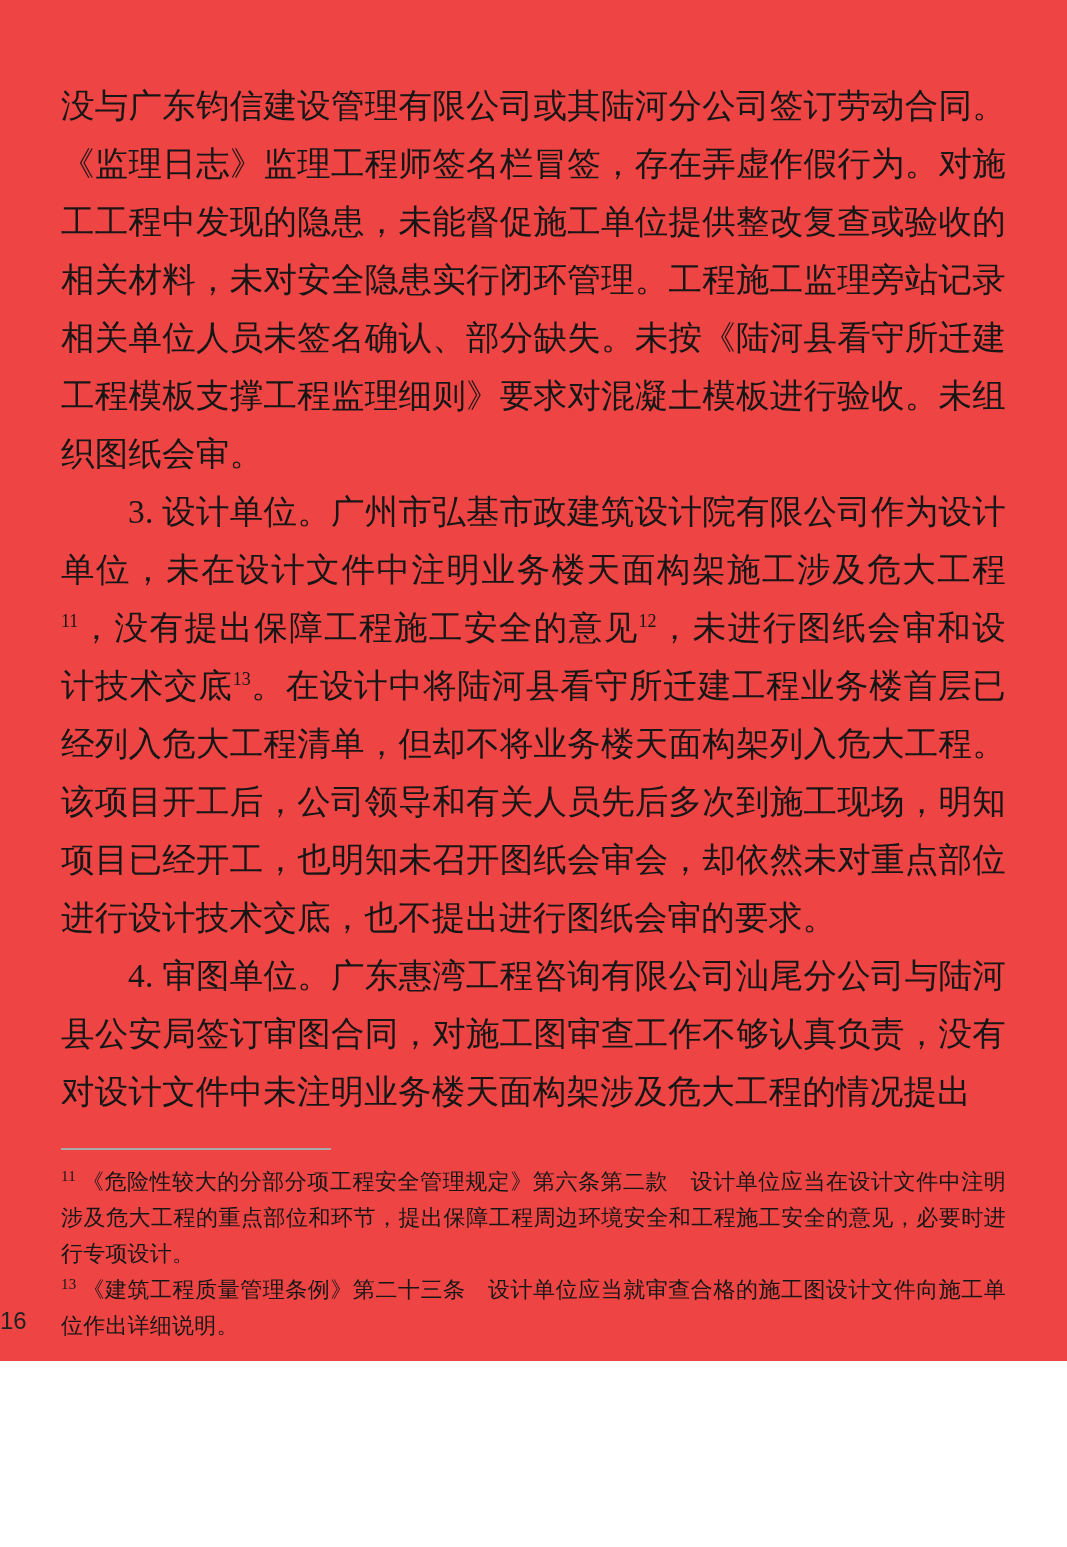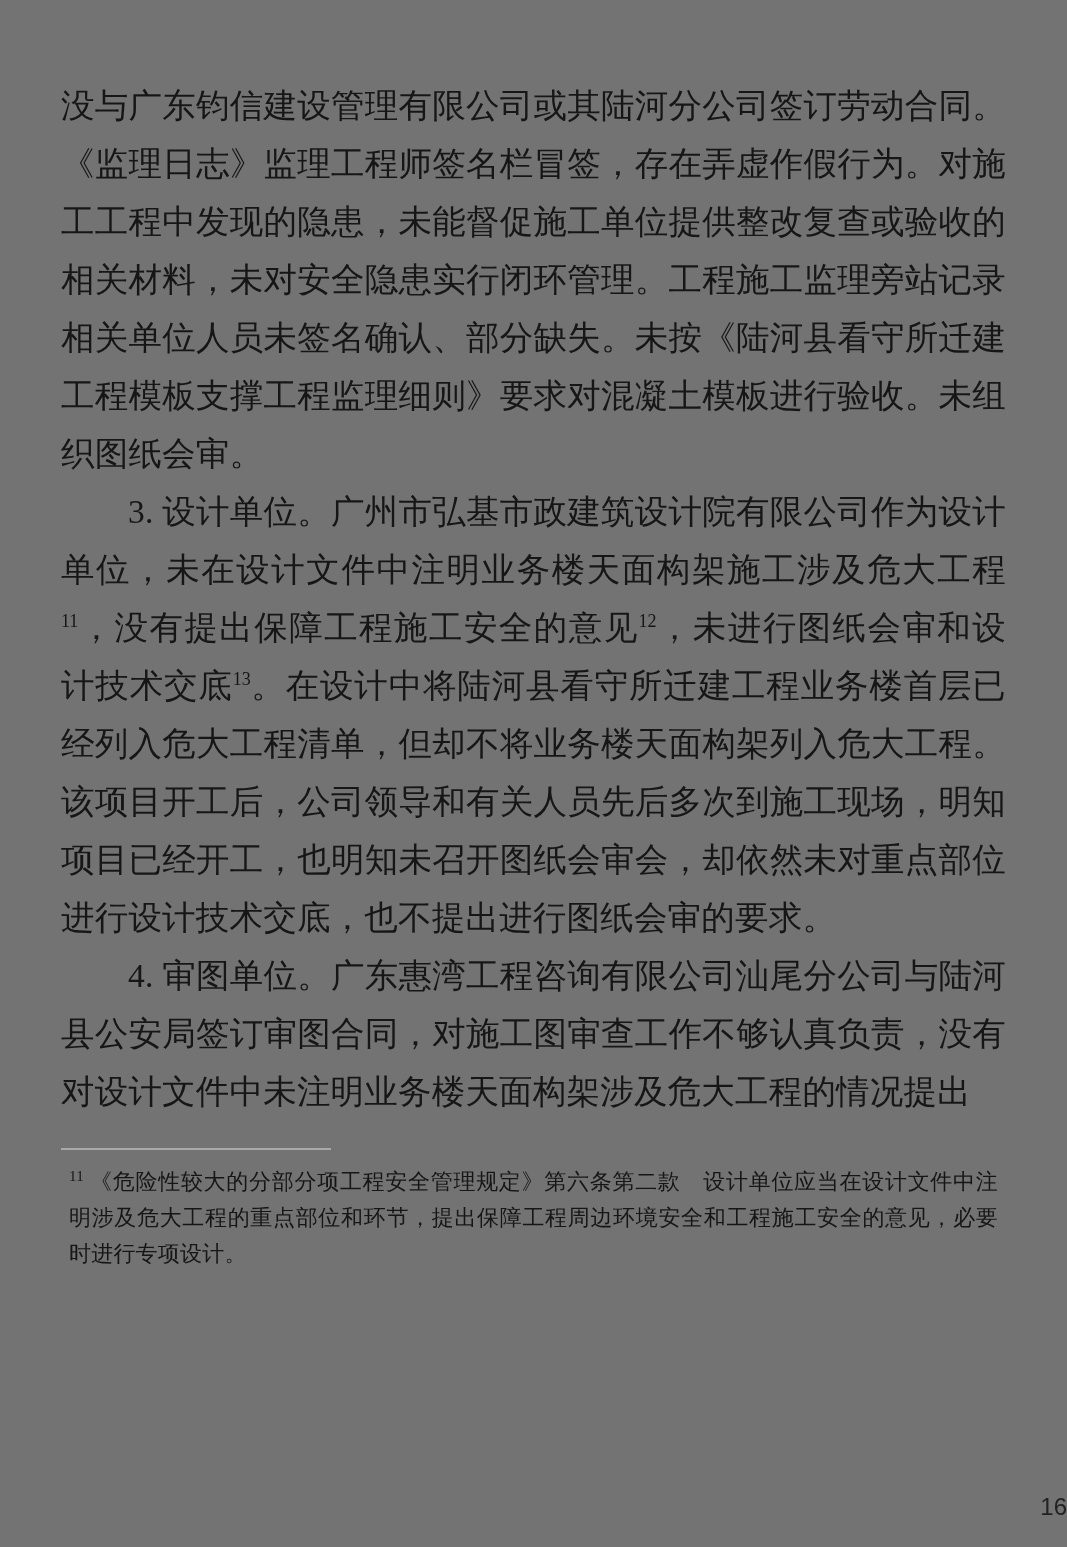--- a/index.html
+++ b/index.html
@@ -3,22 +3,22 @@
 <meta charset="utf-8">
 <style>
   html, body {
     margin: 0;
     padding: 0;
     background: #ffffff;
   }
   .page {
     position: relative;
     width: 1067px;
-    height: 1547px;
-    background: #737373;
+    height: 1361px;
+    background: #ef4444;
     overflow: hidden;
     font-family: "Liberation Serif", "DejaVu Serif", serif;
   }
   .doc-body {
     position: absolute;
     left: 61px;
     top: 77px;
     width: 945px;
     color: #161616;
   }
@@ -45,54 +45,55 @@
     width: 945px;
     color: #161616;
   }
   .fn-separator {
     width: 270px;
     height: 0;
     border-top: 2px solid #a9a9a9;
     margin: 0 0 14px 0;
   }
   .footnote {
-    margin: 8px;
+    margin: 0;
     font-size: 22px;
     line-height: 36px;
     text-align: justify;
     letter-spacing: 0.2px;
   }
   .footnote.fn-indent {
     text-indent: 22px;
   }
   .footnote sup {
     font-size: 15px;
     line-height: 0;
     vertical-align: super;
   }
   .page-number {
     position: absolute;
     bottom: 26px;
     left: 0;
     width: 100%;
-    text-align: right;
+    text-align: left;
     font-size: 24px;
     color: #222222;
     font-family: "Liberation Sans", "DejaVu Sans", sans-serif;
   }
 </style>
 </head>
 <body>
 
 <div class="page">
   <div class="doc-body">
       <p class="para">没与广东钧信建设管理有限公司或其陆河分公司签订劳动合同。《监理日志》监理工程师签名栏冒签，存在弄虚作假行为。对施工工程中发现的隐患，未能督促施工单位提供整改复查或验收的相关材料，未对安全隐患实行闭环管理。工程施工监理旁站记录相关单位人员未签名确认、部分缺失。未按《陆河县看守所迁建工程模板支撑工程监理细则》要求对混凝土模板进行验收。未组织图纸会审。</p>
       <p class="para indent">3. 设计单位。广州市弘基市政建筑设计院有限公司作为设计单位，未在设计文件中注明业务楼天面构架施工涉及危大工程<sup>11</sup>，没有提出保障工程施工安全的意见<sup>12</sup>，未进行图纸会审和设计技术交底<sup>13</sup>。在设计中将陆河县看守所迁建工程业务楼首层已经列入危大工程清单，但却不将业务楼天面构架列入危大工程。该项目开工后，公司领导和有关人员先后多次到施工现场，明知项目已经开工，也明知未召开图纸会审会，却依然未对重点部位进行设计技术交底，也不提出进行图纸会审的要求。</p>
       <p class="para indent">4. 审图单位。广东惠湾工程咨询有限公司汕尾分公司与陆河县公安局签订审图合同，对施工图审查工作不够认真负责，没有对设计文件中未注明业务楼天面构架涉及危大工程的情况提出</p>
     </div>
   <div class="footnotes">
     <div class="fn-separator"></div>
     <div>
         <p class="footnote"><sup>11</sup> 《危险性较大的分部分项工程安全管理规定》第六条第二款　设计单位应当在设计文件中注明涉及危大工程的重点部位和环节，提出保障工程周边环境安全和工程施工安全的意见，必要时进行专项设计。</p>
+        <p class="footnote"><sup>13</sup> 《建筑工程质量管理条例》第二十三条　设计单位应当就审查合格的施工图设计文件向施工单位作出详细说明。</p>
       </div>
   </div>
   <div class="page-number">16</div>
 </div>
 
 </body></html>

